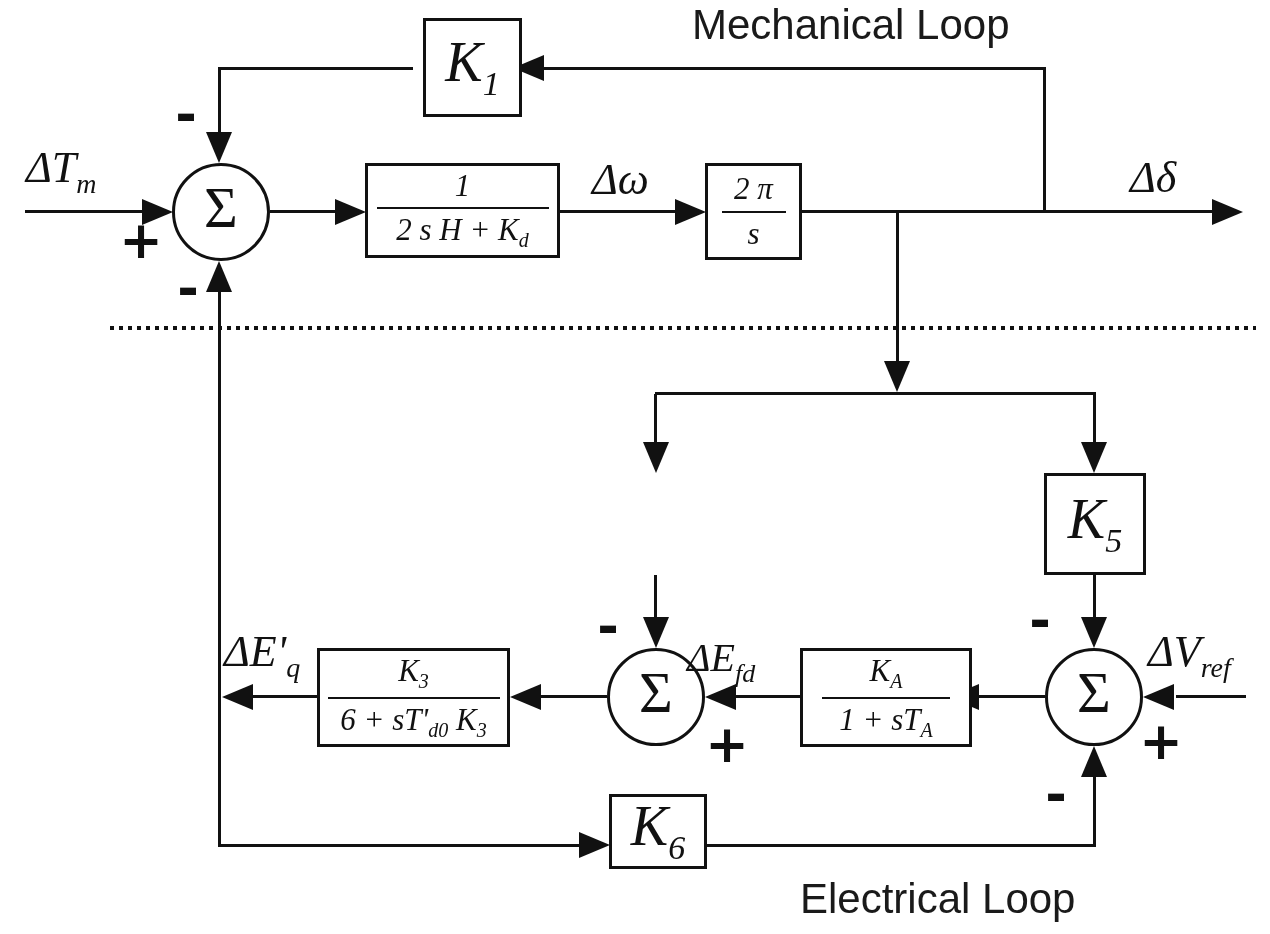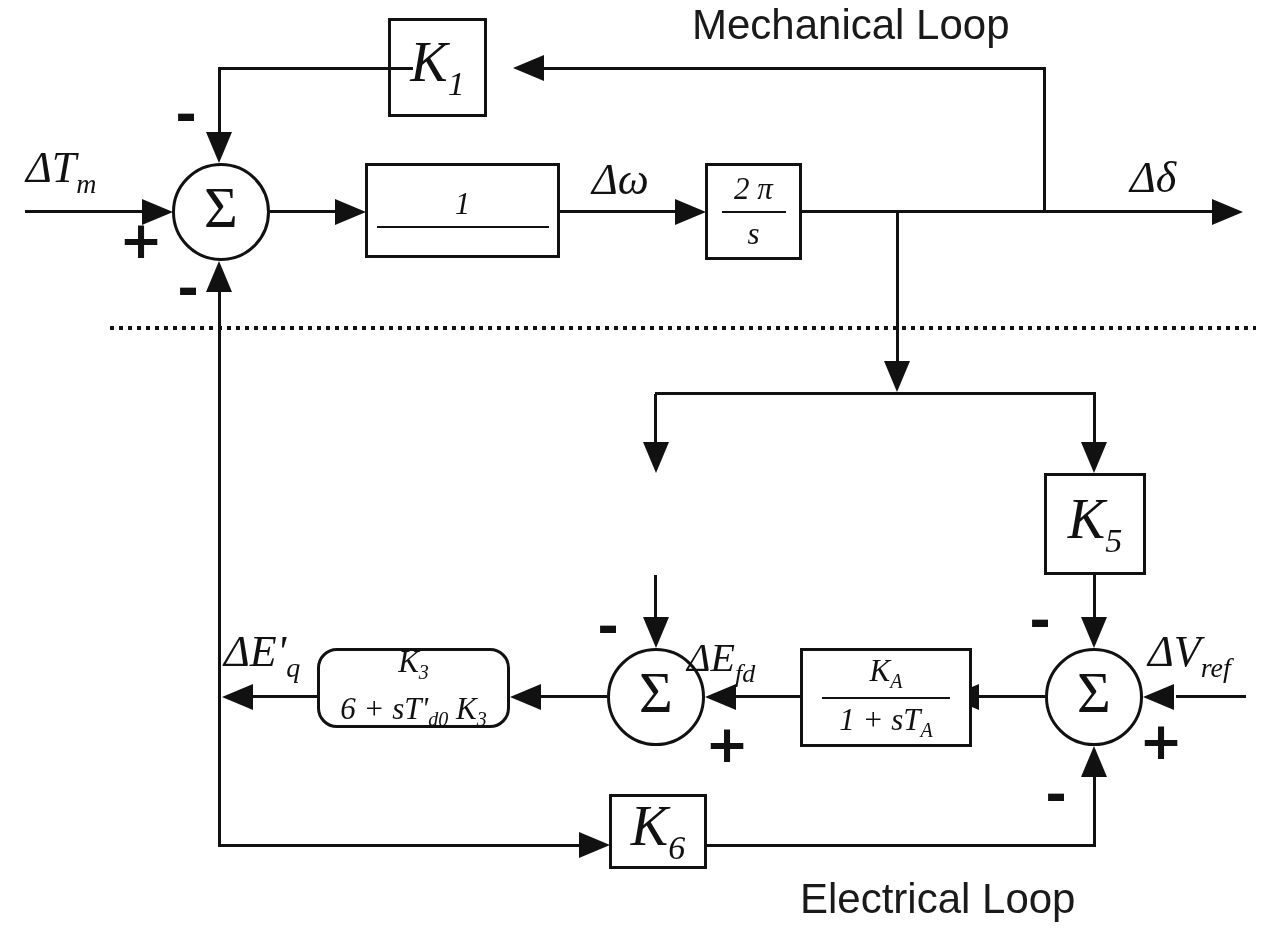--- a/index.html
+++ b/index.html
@@ -48,40 +48,41 @@
   <div class="sign" style="left:186px;top:114px;">-</div>
   <div class="sign" style="left:141px;top:240px;">+</div>
   <div class="sign" style="left:188px;top:288px;">-</div>
 
   <div class="ln" style="left:270px;top:210px;width:67px;height:3px;"></div>
   <div class="ar ar-r" style="left:335px;top:199px;"></div>
 
   <div class="blk" style="left:365px;top:163px;width:195px;height:95px;">
     <div class="fr">1</div>
     <div class="bar" style="width:172px;"></div>
+    <div class="fr"><span>2 s H + K</span><span class="frsub">d</span></div>
   </div>
 
   <div class="sig" style="left:592px;top:158px;"><span>Δω</span></div>
   <div class="ln" style="left:560px;top:210px;width:117px;height:3px;"></div>
   <div class="ar ar-r" style="left:675px;top:199px;"></div>
 
   <div class="blk" style="left:705px;top:163px;width:97px;height:97px;">
     <div class="fr">2 π</div>
     <div class="bar" style="width:64px;"></div>
     <div class="fr">s</div>
   </div>
 
   <div class="ln" style="left:802px;top:210px;width:410px;height:3px;"></div>
   <div class="ar ar-r" style="left:1212px;top:199px;"></div>
   <div class="sig" style="left:1130px;top:156px;"><span>Δδ</span></div>
 
   <div class="ln" style="left:1043px;top:67px;width:3px;height:146px;"></div>
   <div class="ln" style="left:543px;top:67px;width:502px;height:3px;"></div>
   <div class="ar ar-l" style="left:513px;top:55px;"></div>
-  <div class="blk" style="left:388px;top:18px;width:99px;height:99px;">
+  <div class="blk" style="left:423px;top:18px;width:99px;height:99px;">
     <div class="gain"><span>K</span><span class="gsub">1</span></div>
   </div>
   <div class="ln" style="left:218px;top:67px;width:195px;height:3px;"></div>
   <div class="ln" style="left:218px;top:67px;width:3px;height:67px;"></div>
   <div class="ar ar-d" style="left:206px;top:132px;"></div>
 
   <div class="ar ar-u" style="left:206px;top:261px;"></div>
   <div class="ln" style="left:218px;top:292px;width:3px;height:553px;"></div>
 
   <div class="ln" style="left:896px;top:213px;width:3px;height:150px;"></div>
@@ -124,21 +125,21 @@
     <div class="bar" style="width:128px;"></div>
     <div class="fr"><span>1 + sT</span><span class="frsub">A</span></div>
   </div>
 
   <div class="sig" style="left:687px;top:638px;font-size:40px;"><span>ΔE</span><span class="sigsub" style="font-size:26px;">fd</span></div>
   <div class="ln" style="left:736px;top:695px;width:64px;height:3px;"></div>
   <div class="ar ar-l" style="left:705px;top:684px;"></div>
 
   <div class="ln" style="left:541px;top:695px;width:66px;height:3px;"></div>
   <div class="ar ar-l" style="left:510px;top:684px;"></div>
-  <div class="blk" style="left:317px;top:648px;width:193px;height:80px;border-radius:20px;">
+  <div class="blk" style="left:317px;top:648px;width:193px;height:99px;">
     <div class="fr"><span>K</span><span class="frsub">3</span></div>
     <div class="bar" style="width:172px;"></div>
     <div class="fr"><span>6 + sT'</span><span class="frsub">d0</span><span> K</span><span class="frsub">3</span></div>
   </div>
 
   <div class="sig" style="left:224px;top:630px;"><span>ΔE'</span><span class="sigsub">q</span></div>
   <div class="ln" style="left:252px;top:695px;width:65px;height:3px;"></div>
   <div class="ar ar-l" style="left:222px;top:684px;"></div>
 
   <div class="ln" style="left:218px;top:844px;width:361px;height:3px;"></div>

